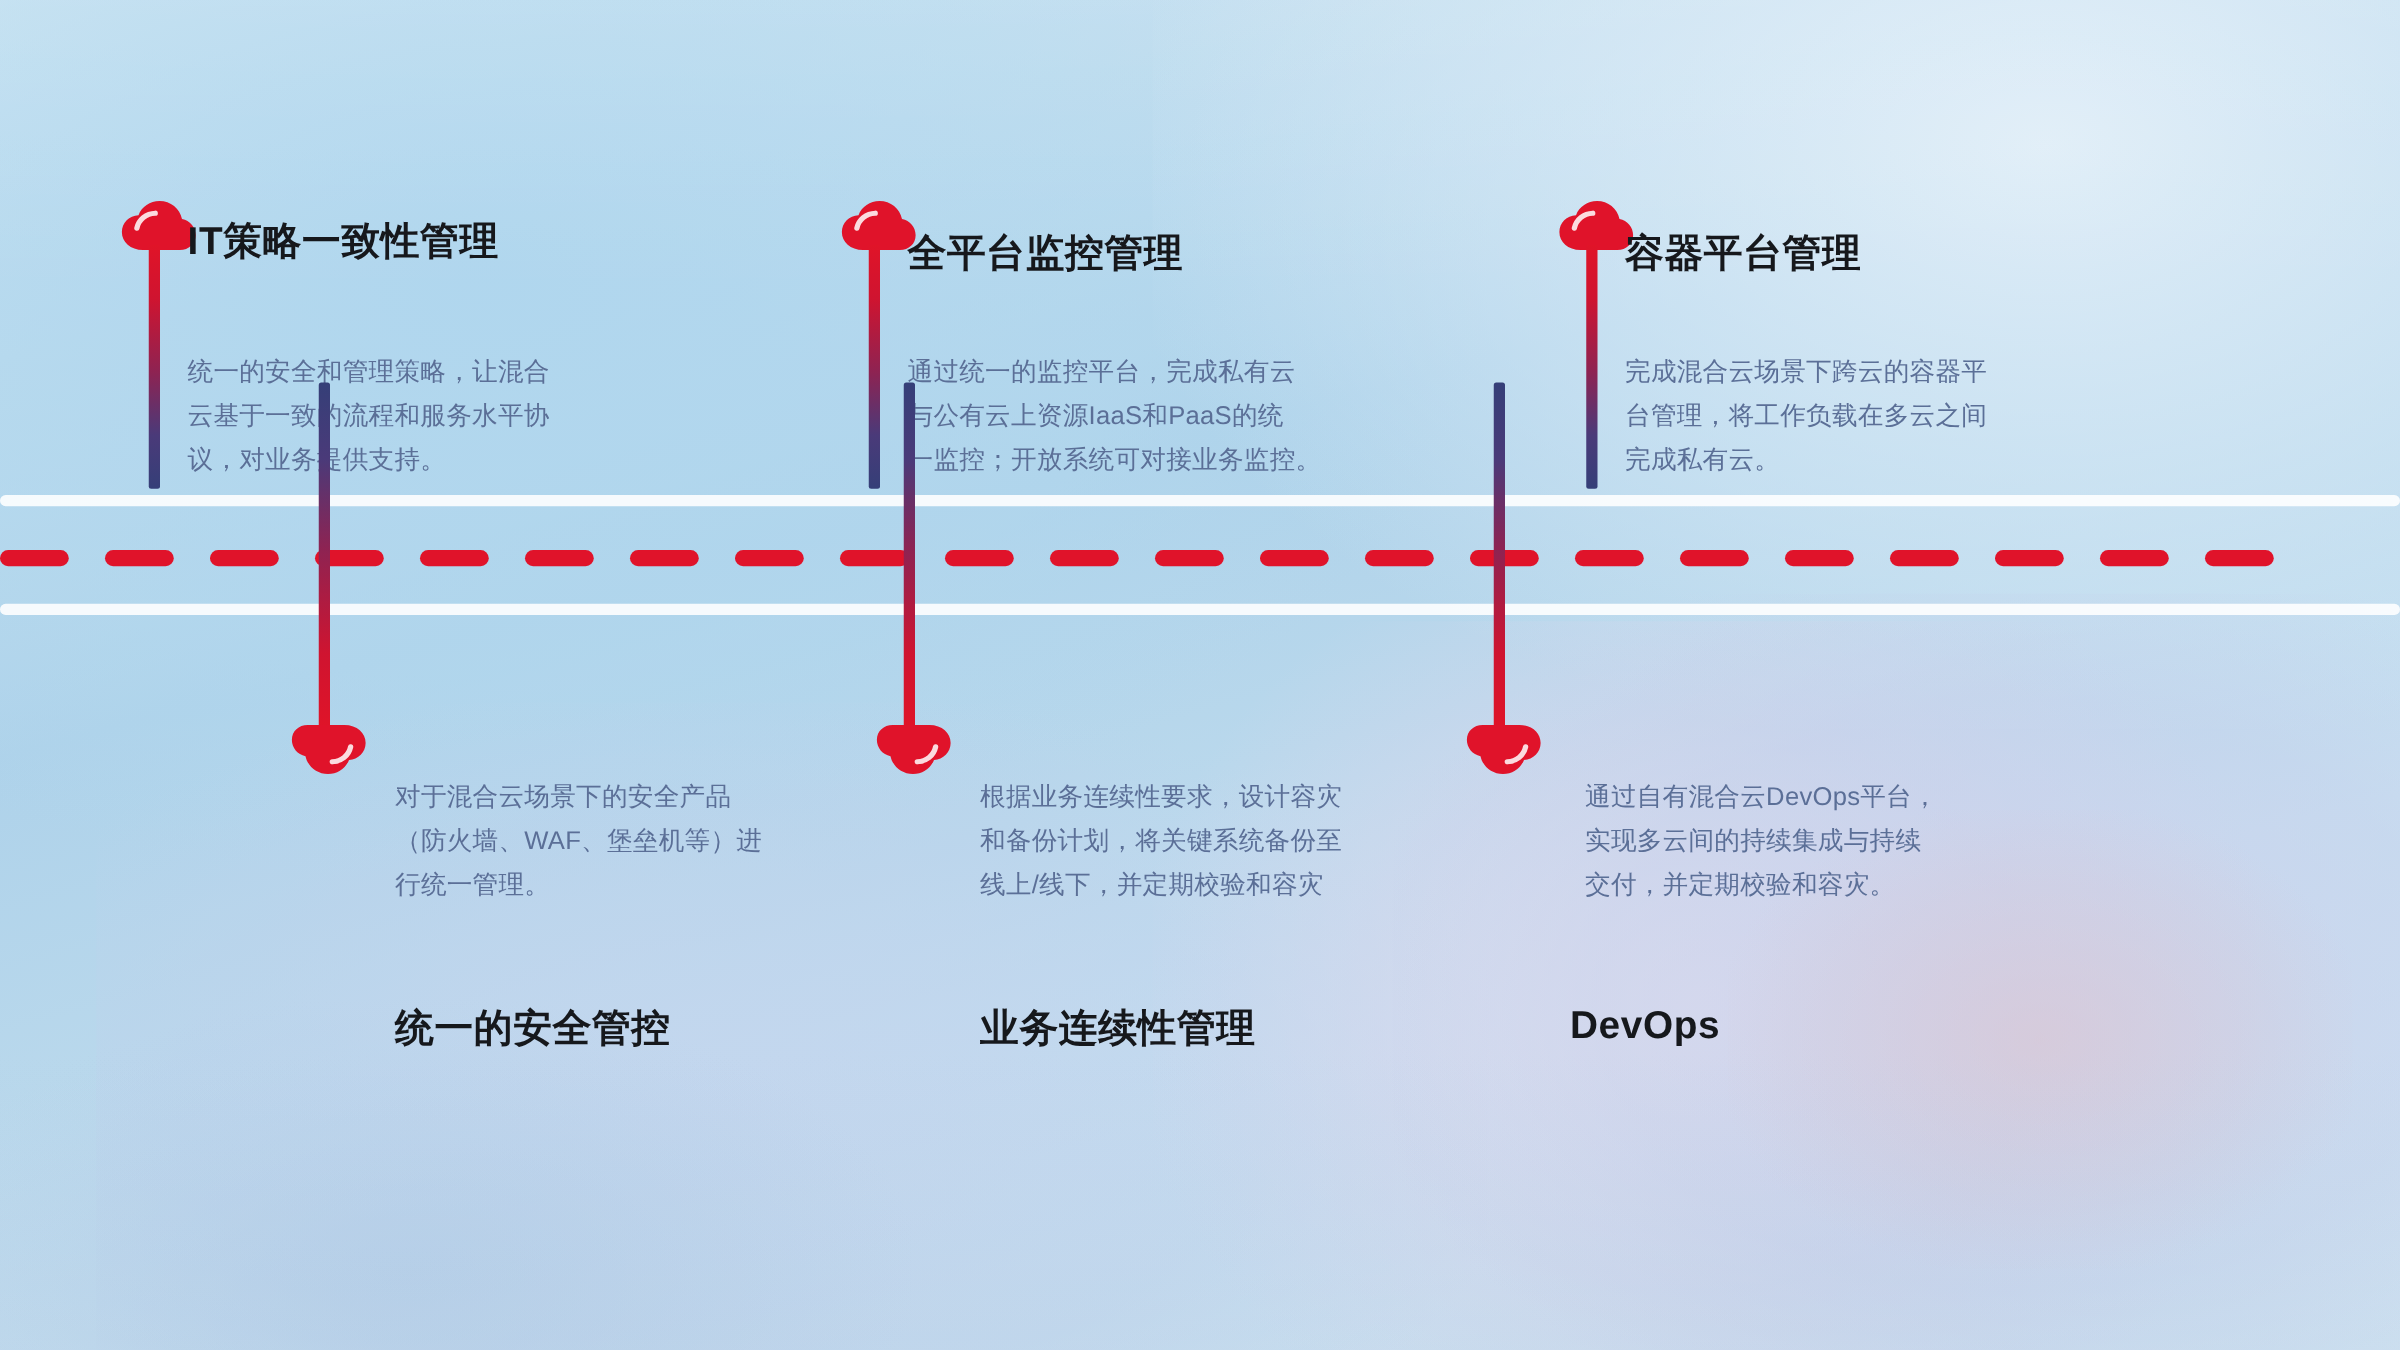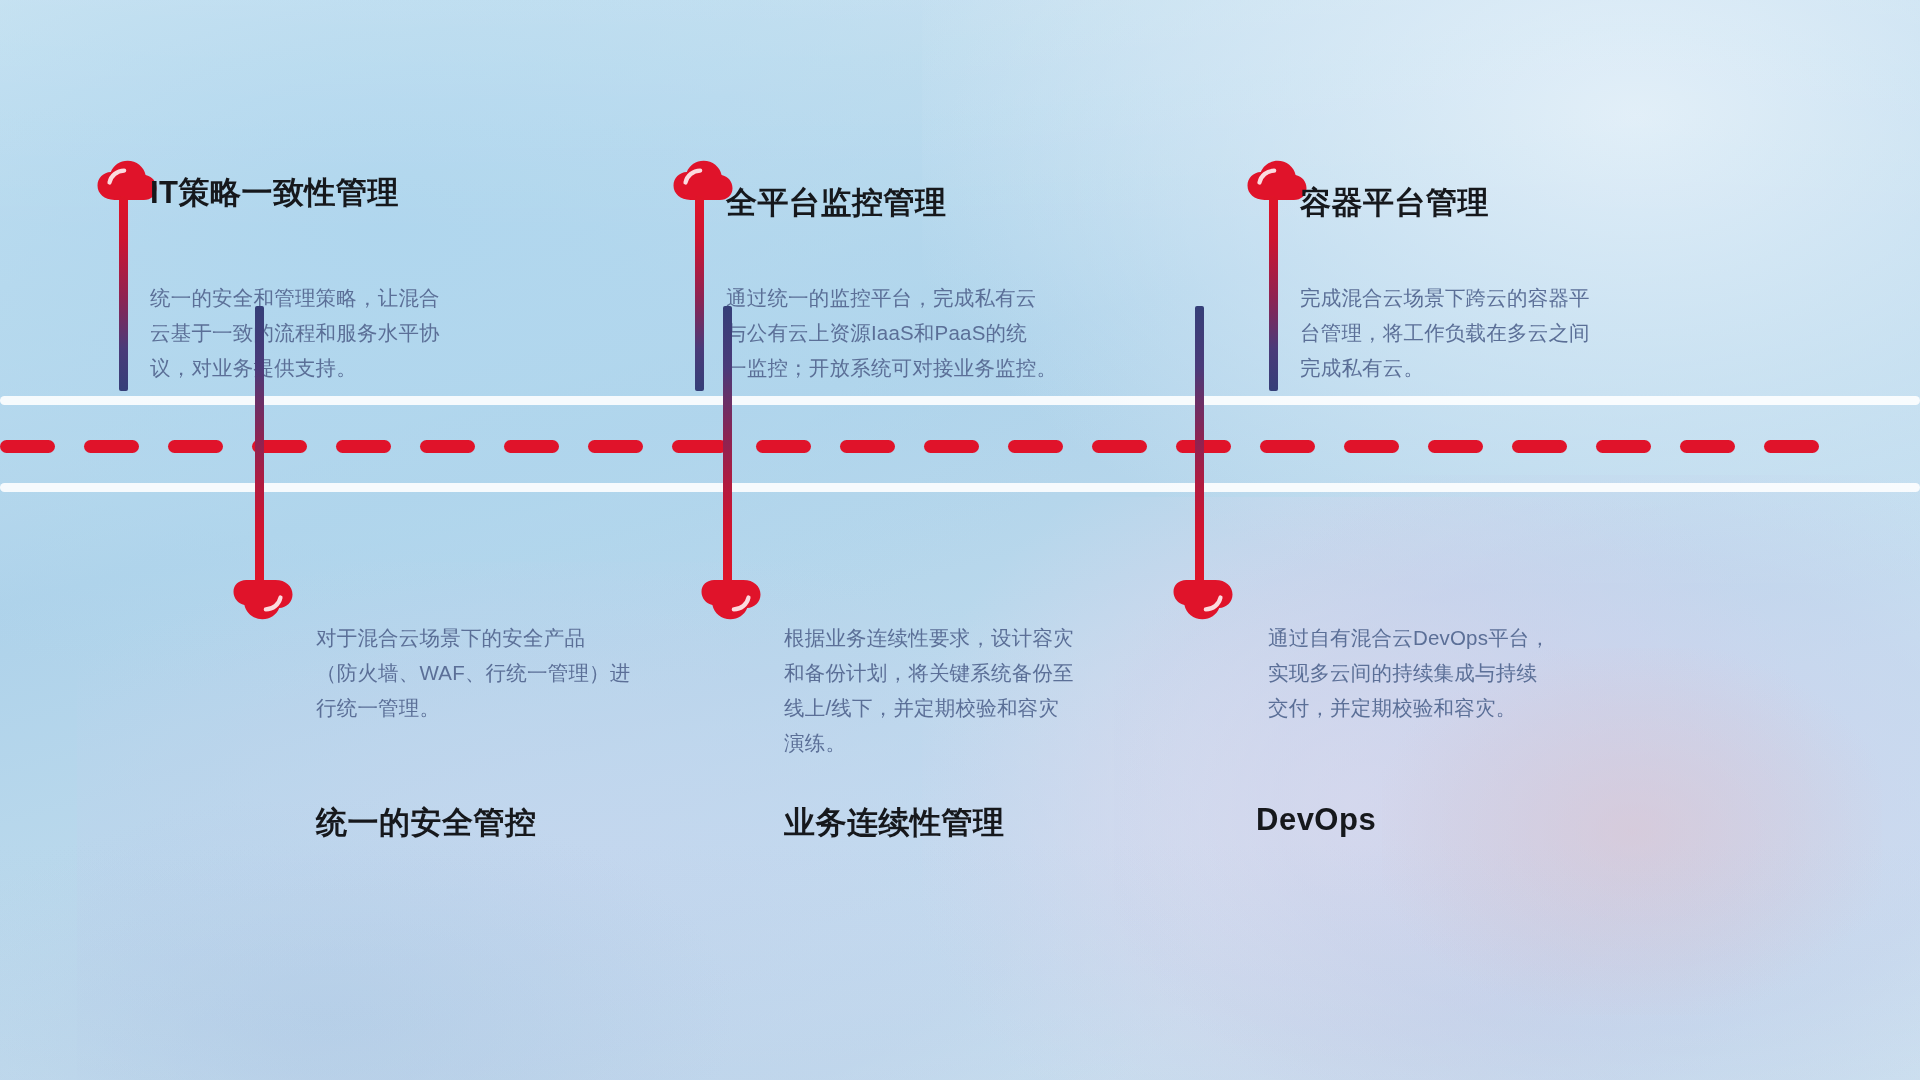--- a/index.html
+++ b/index.html
@@ -186,39 +186,38 @@
 <div class="feature" id="feat-bot-0" style="left:232px; top:620px;">
   <div class="pin" style="top:auto; bottom:0;">
     <div class="stem up" style="height:278px;"></div>
     <svg class="cloud-icon" viewBox="0 0 62 42" style="position:absolute; bottom:0; left:0; transform:rotate(180deg);">
       <path d="M18.5 40 C8.3 40 1.5 33.6 1.5 25.6 C1.5 18.2 7.4 12.3 14.8 12.1 C17.4 5.3 24.0 0.8 31.6 0.8 C40.5 0.8 47.9 6.9 49.6 15.1 C56.0 16.3 60.5 21.7 60.5 28.2 C60.5 35.0 55.1 40 47.8 40 Z" fill="#e0132a"></path>
       <path d="M13.5 22.5 C15.0 15.5 21.0 10.8 28.2 10.6" stroke="#ffffff" stroke-width="4.2" stroke-linecap="round" fill="none" opacity="0.85"></path>
     </svg>
   </div>
   <div class="f-body" style="left:84px; top:0px;">
     <div>对于混合云场景下的安全产品</div>
-    <div>（防火墙、WAF、行统一管理）进</div>
+    <div>（防火墙、WAF、堡垒机等）进</div>
     <div>行统一管理。</div>
   </div>
   <div class="f-title" style="left:84px; top:182px;">统一的安全管控</div>
 </div>
 
 <div class="feature" id="feat-bot-1" style="left:700px; top:620px;">
   <div class="pin" style="top:auto; bottom:0;">
     <div class="stem up" style="height:278px;"></div>
     <svg class="cloud-icon" viewBox="0 0 62 42" style="position:absolute; bottom:0; left:0; transform:rotate(180deg);">
       <path d="M18.5 40 C8.3 40 1.5 33.6 1.5 25.6 C1.5 18.2 7.4 12.3 14.8 12.1 C17.4 5.3 24.0 0.8 31.6 0.8 C40.5 0.8 47.9 6.9 49.6 15.1 C56.0 16.3 60.5 21.7 60.5 28.2 C60.5 35.0 55.1 40 47.8 40 Z" fill="#e0132a"></path>
       <path d="M13.5 22.5 C15.0 15.5 21.0 10.8 28.2 10.6" stroke="#ffffff" stroke-width="4.2" stroke-linecap="round" fill="none" opacity="0.85"></path>
     </svg>
   </div>
   <div class="f-body" style="left:84px; top:0px;">
     <div>根据业务连续性要求，设计容灾</div>
     <div>和备份计划，将关键系统备份至</div>
     <div>线上/线下，并定期校验和容灾</div>
-    <div>演练。</div>
   </div>
   <div class="f-title" style="left:84px; top:182px;">业务连续性管理</div>
 </div>
 
 <div class="feature" id="feat-bot-2" style="left:1172px; top:620px;">
   <div class="pin" style="top:auto; bottom:0;">
     <div class="stem up" style="height:278px;"></div>
     <svg class="cloud-icon" viewBox="0 0 62 42" style="position:absolute; bottom:0; left:0; transform:rotate(180deg);">
       <path d="M18.5 40 C8.3 40 1.5 33.6 1.5 25.6 C1.5 18.2 7.4 12.3 14.8 12.1 C17.4 5.3 24.0 0.8 31.6 0.8 C40.5 0.8 47.9 6.9 49.6 15.1 C56.0 16.3 60.5 21.7 60.5 28.2 C60.5 35.0 55.1 40 47.8 40 Z" fill="#e0132a"></path>
       <path d="M13.5 22.5 C15.0 15.5 21.0 10.8 28.2 10.6" stroke="#ffffff" stroke-width="4.2" stroke-linecap="round" fill="none" opacity="0.85"></path>

